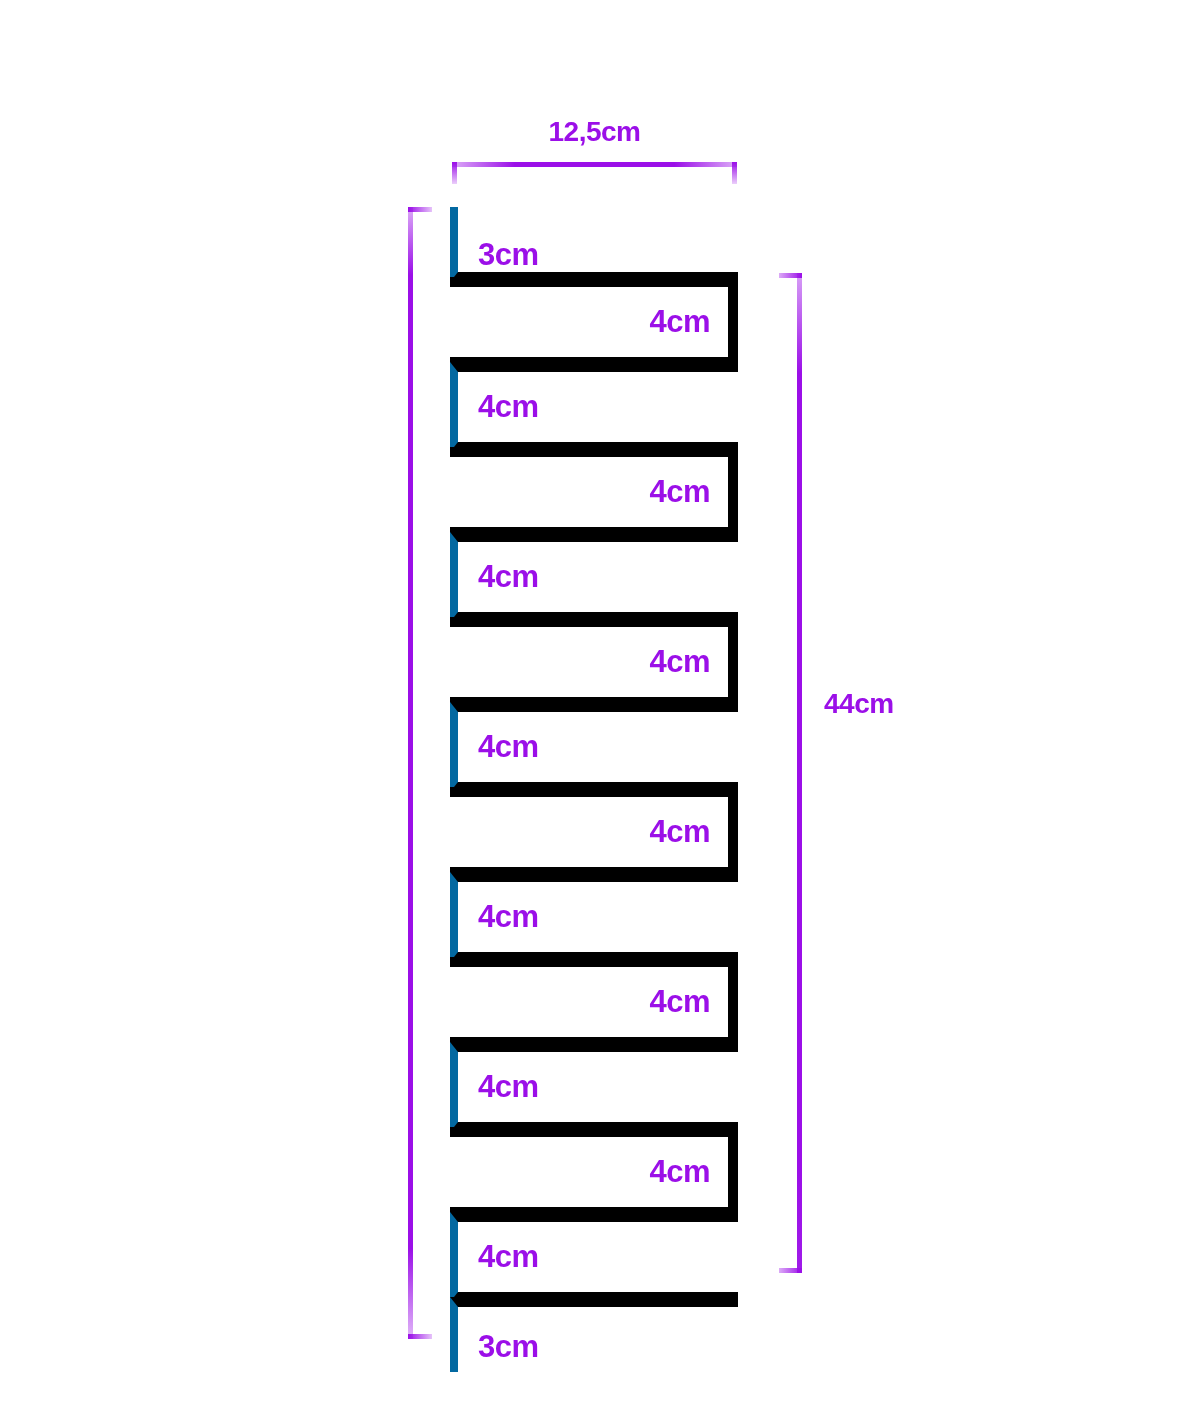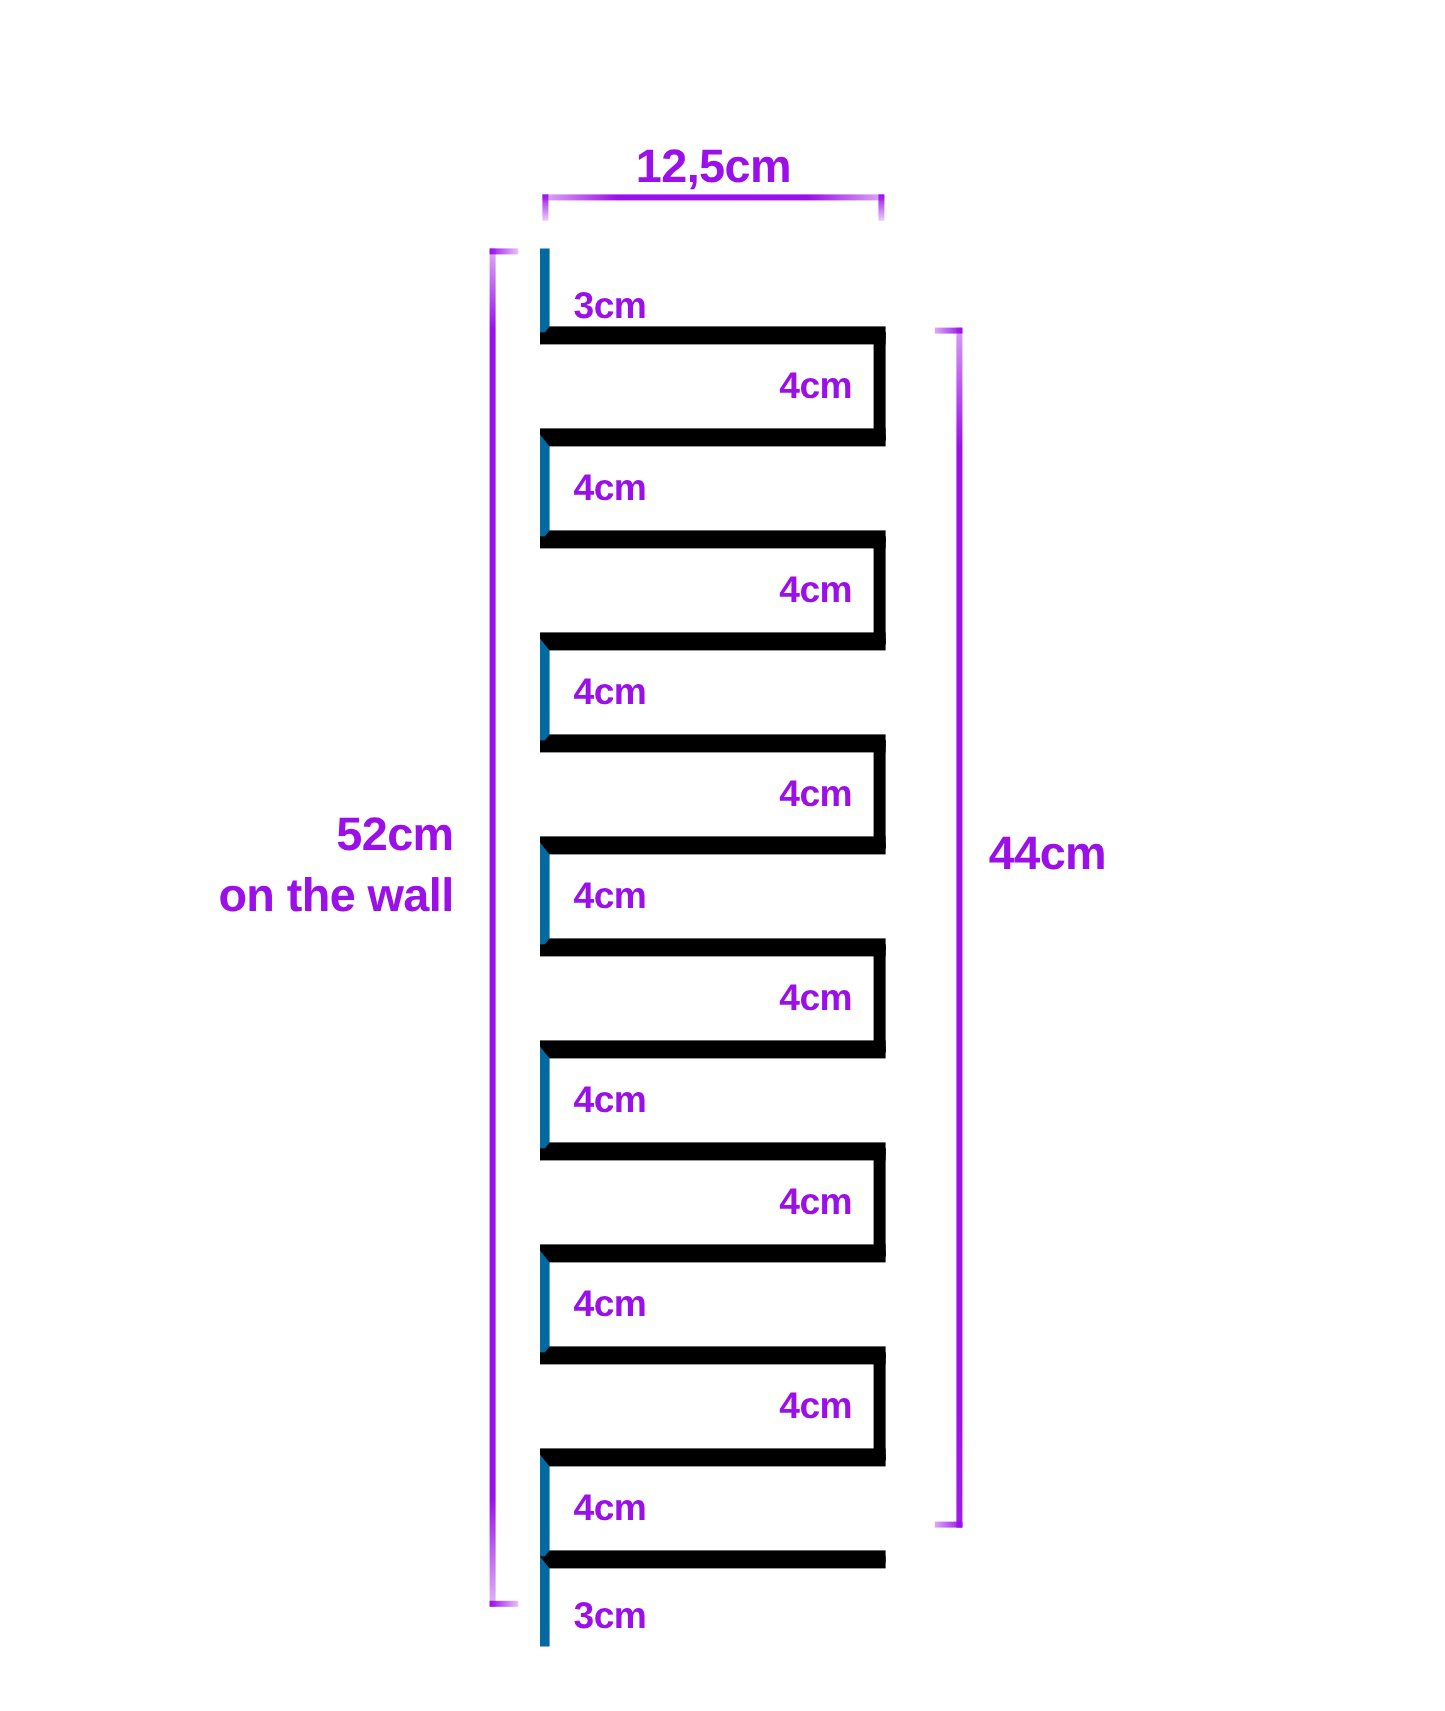--- a/index.html
+++ b/index.html
@@ -71,21 +71,21 @@
   }
   .seg.left  > .seg-label { left: 20px; }
   .seg.right > .seg-label { right: 18px; }
 
   .seg.h3.cap-top    > .seg-label { top: 30px; transform: none; }
   .seg.h3.cap-bottom > .seg-label { top: 22px; transform: none; }
 
   
   .dim-label {
     position: absolute;
-    font-size: 39px;
+    font-size: 28px;
     font-weight: bold;
     color: #9B0FE8;
     letter-spacing: -0.5px;
     white-space: nowrap;
     line-height: 1.32;
   }
 
   
   #bracket-width {
     position: absolute;
@@ -206,24 +206,20 @@
     <div class="tick start"></div>
     <div class="tick end"></div>
   </div>
   <div class="dim-label" id="label-width">12,5cm</div>
 
   <div id="bracket-wall">
     <div class="bar"></div>
     <div class="tick start"></div>
     <div class="tick end"></div>
   </div>
-  <div class="dim-label" id="label-wall">
-    <span>52cm</span><br>
-    <span>on the wall</span>
-  </div>
 
   <div id="bracket-height">
     <div class="bar"></div>
     <div class="tick start"></div>
     <div class="tick end"></div>
   </div>
   <div class="dim-label" id="label-height">44cm</div>
 
   <div class="strip" id="strip">
       <div class="seg left h3 cap-top">

